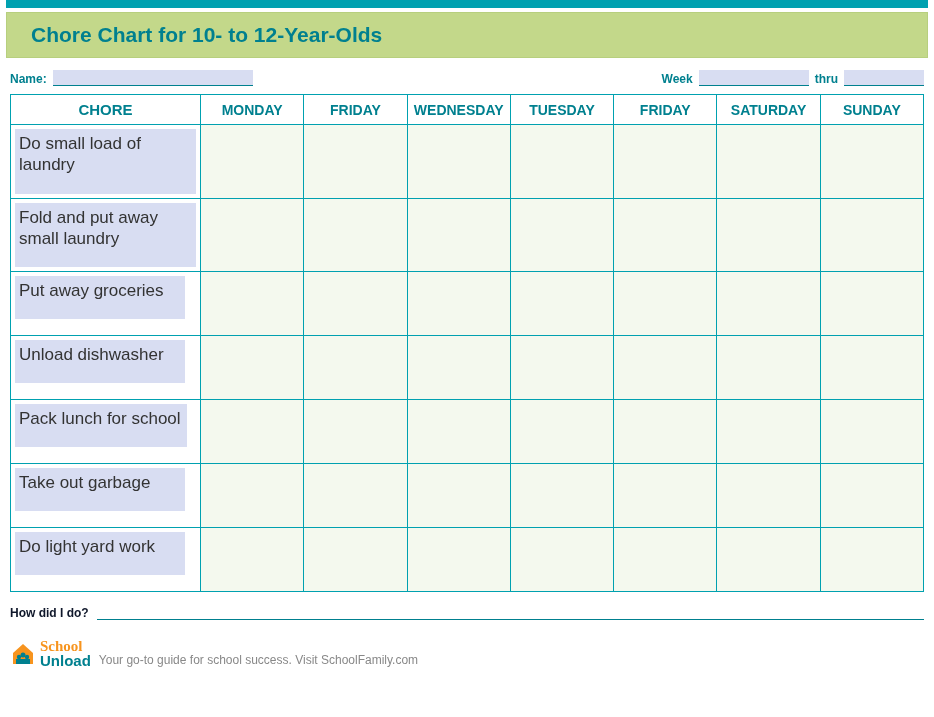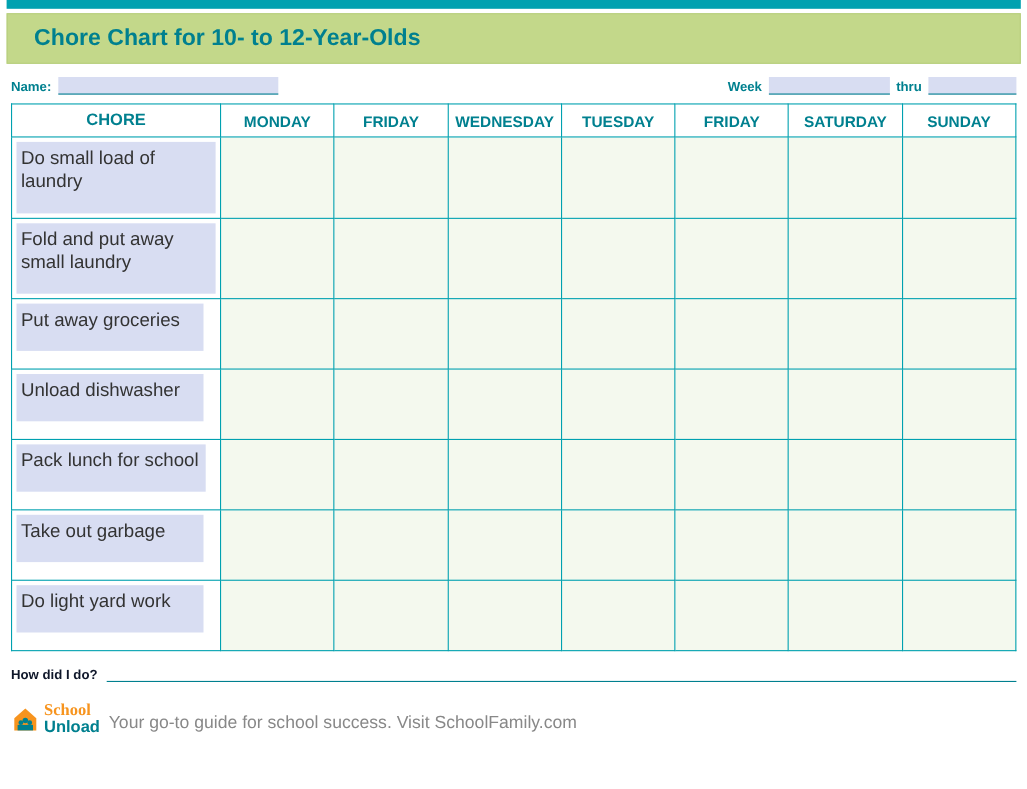--- a/index.html
+++ b/index.html
@@ -123,21 +123,21 @@
   .logo {
     display: flex;
     align-items: center;
     gap: 4px;
   }
   .logo svg { display: block; }
   .logo-text { line-height: 0.95; }
   .logo-text .s { color: #f7941e; font-weight: bold; font-size: 15px; font-family: Liberation Serif, serif; }
   .logo-text .f { color: #00808f; font-weight: bold; font-size: 15px; }
   .tagline {
-    font-size: 16px;
+    font-size: 12px;
     color: #888;
     padding-bottom: 2px;
   }
 </style>
 </head>
 <body>
 
 <div class="page">
 
   <div class="topbar"></div>

